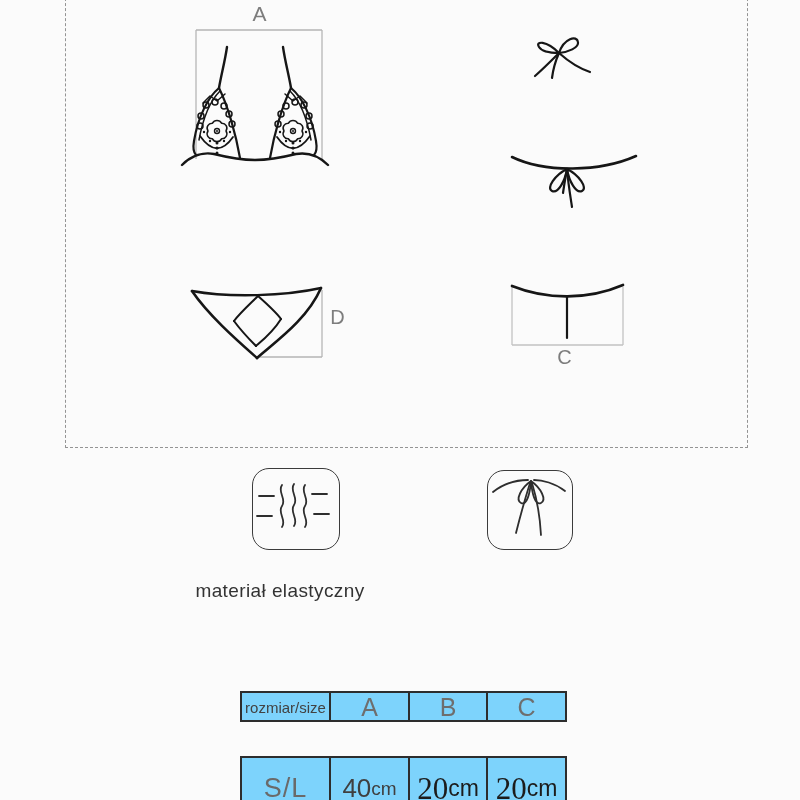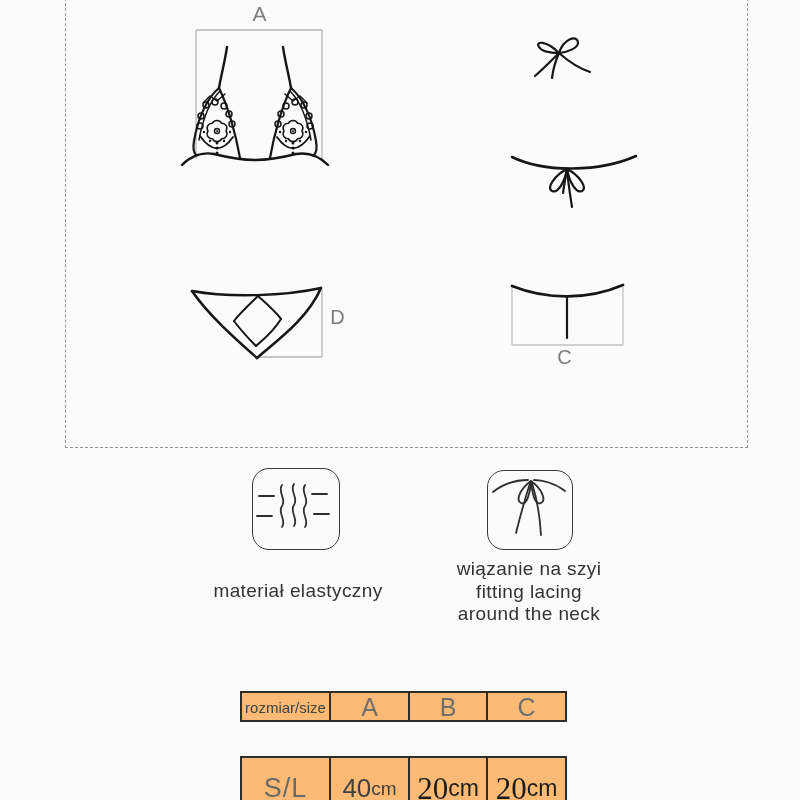--- a/index.html
+++ b/index.html
@@ -45,21 +45,21 @@
     line-height: 22.5px;
     text-align: center;
     letter-spacing: 0.4px;
   }
 
   
   .tbl {
     border: 2px solid #2d2d2d;
     display: grid;
     grid-template-columns: 87px 79px 78px 79px;
-    background: #fdba74;
+    background: #7dd3fc;
   }
   .tbl .cell {
     display: flex;
     align-items: center;
     justify-content: center;
   }
   .tbl .cell + .cell { border-left: 2px solid #2d2d2d; }
   .hdr-size { font-size: 15px; color: #424242; }
   .hdr-letter { font-size: 25px; color: #6e6e6e; }
   .body-size { font-size: 27px; color: #6a6a6a; letter-spacing: 1px; }
@@ -205,40 +205,35 @@
         <path d="M29,16 C24,23 34,30 29,37 C24,44 34,51 29,58"></path>
         <path d="M41,15 C36,22 46,29 41,36 C36,43 46,50 41,57"></path>
         <path d="M52,16 C47,23 57,30 52,37 C47,44 57,51 52,58"></path>
         <path d="M6,27 H21"></path>
         <path d="M4,47 H19"></path>
         <path d="M59,25 H74"></path>
         <path d="M61,45 H76"></path>
       </g>
     </svg>
   </div>
-  <div class="abs caption" style="left:178px; top:580px; width:240px;">
+  <div class="abs caption" style="left:160px; top:580px; width:240px;">
     <div>materiał elastyczny</div>
   </div>
 
   <div class="abs icon-box" style="left:487px; top:470px; width:86px; height:80px;">
     <svg width="82" height="76" viewBox="0 0 82 76">
       <g stroke="#2e2e2e" fill="none" stroke-width="1.8" stroke-linecap="round">
         <path d="M5,21 C15,13 28,9 40,9"></path>
         <path d="M77,20 C67,12 54,9 46,9"></path>
         <path d="M43,10 C33,17 27,29 33,32 C39,35 42,22 43,10"></path>
         <path d="M43,10 C53,17 59,29 53,32 C47,35 44,22 43,10"></path>
         <path d="M42,12 C37,28 32,46 28,62"></path>
         <path d="M44,12 C49,28 52,46 53,64"></path>
       </g>
     </svg>
-  </div>
-  <div class="abs caption" style="left:423px; top:558px; width:212px;">
-    <div>wiązanie na szyi</div>
-    <div>fitting lacing</div>
-    <div>around the neck</div>
   </div>
 
   <div class="abs tbl" style="left:240px; top:691px; width:327px; height:31px;">
     <div class="cell hdr-size">rozmiar/size</div>
     <div class="cell hdr-letter">A</div>
     <div class="cell hdr-letter">B</div>
     <div class="cell hdr-letter">C</div>
   </div>
 
   <div class="abs tbl" style="left:240px; top:756px; width:327px; height:65px;">

